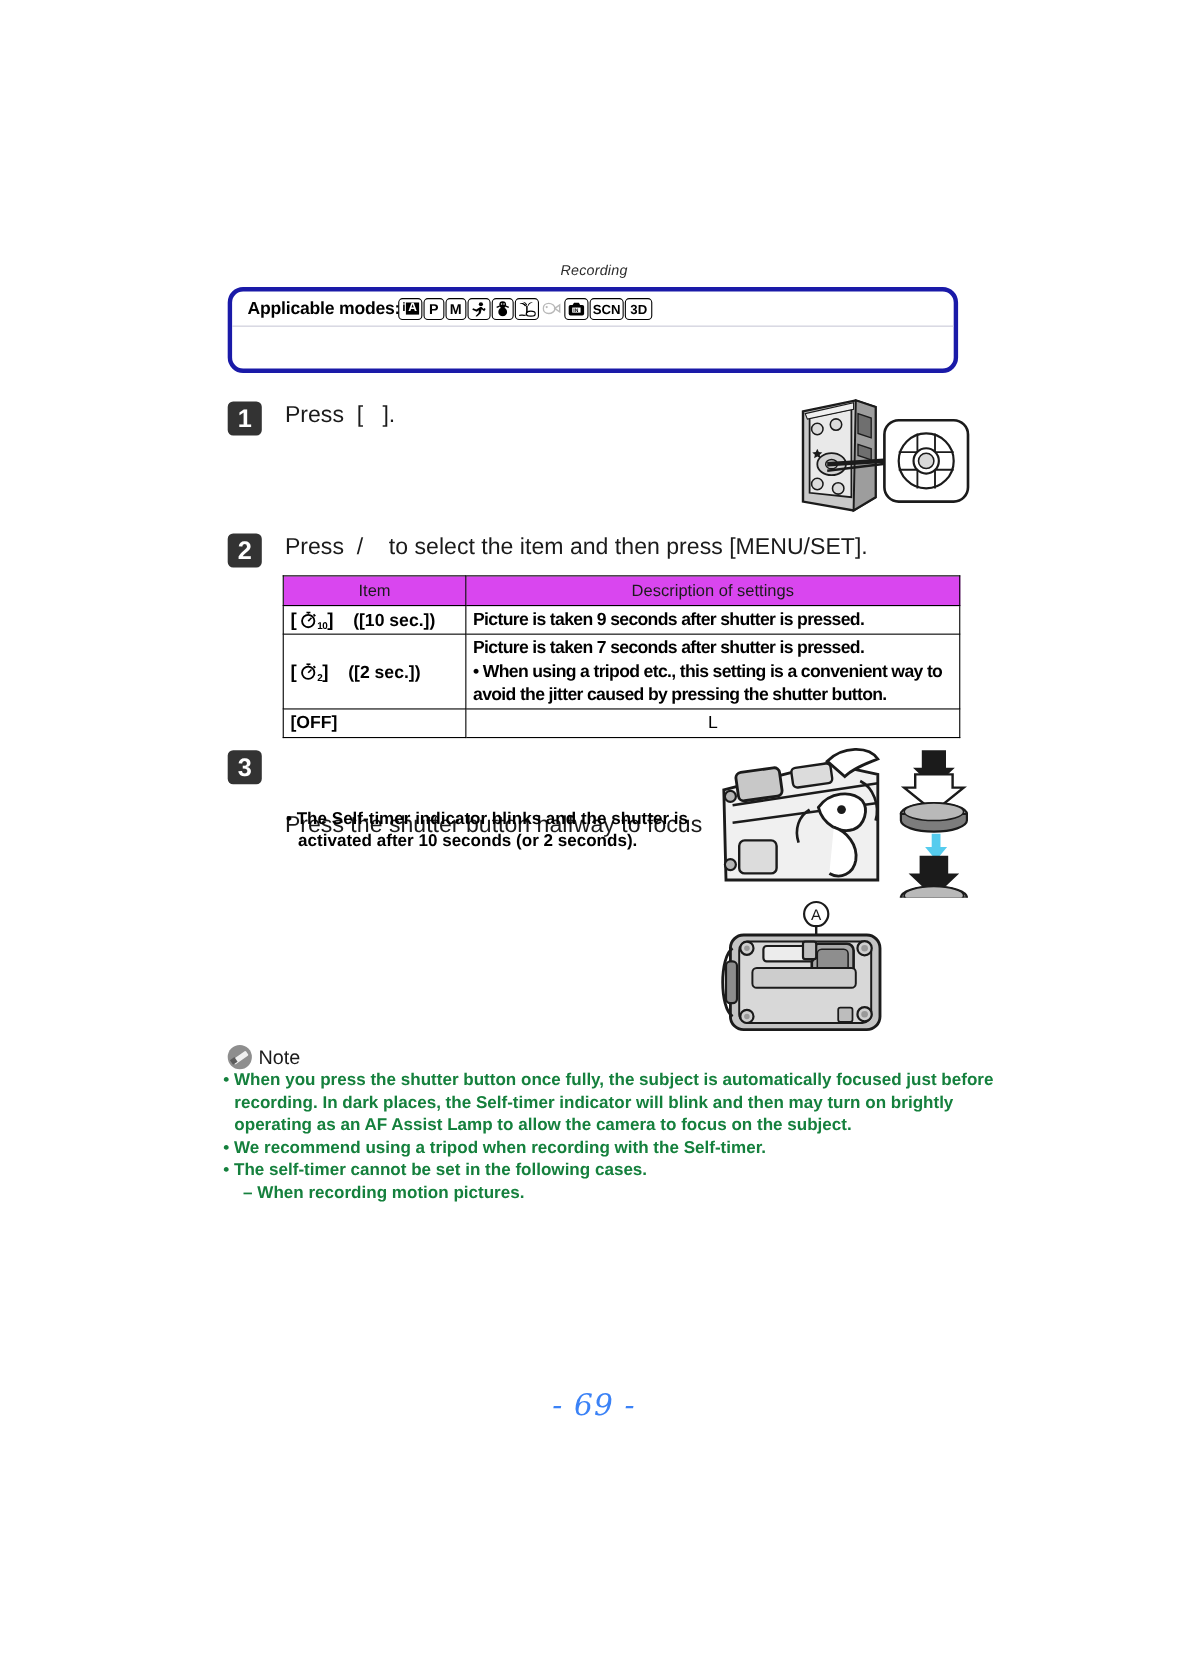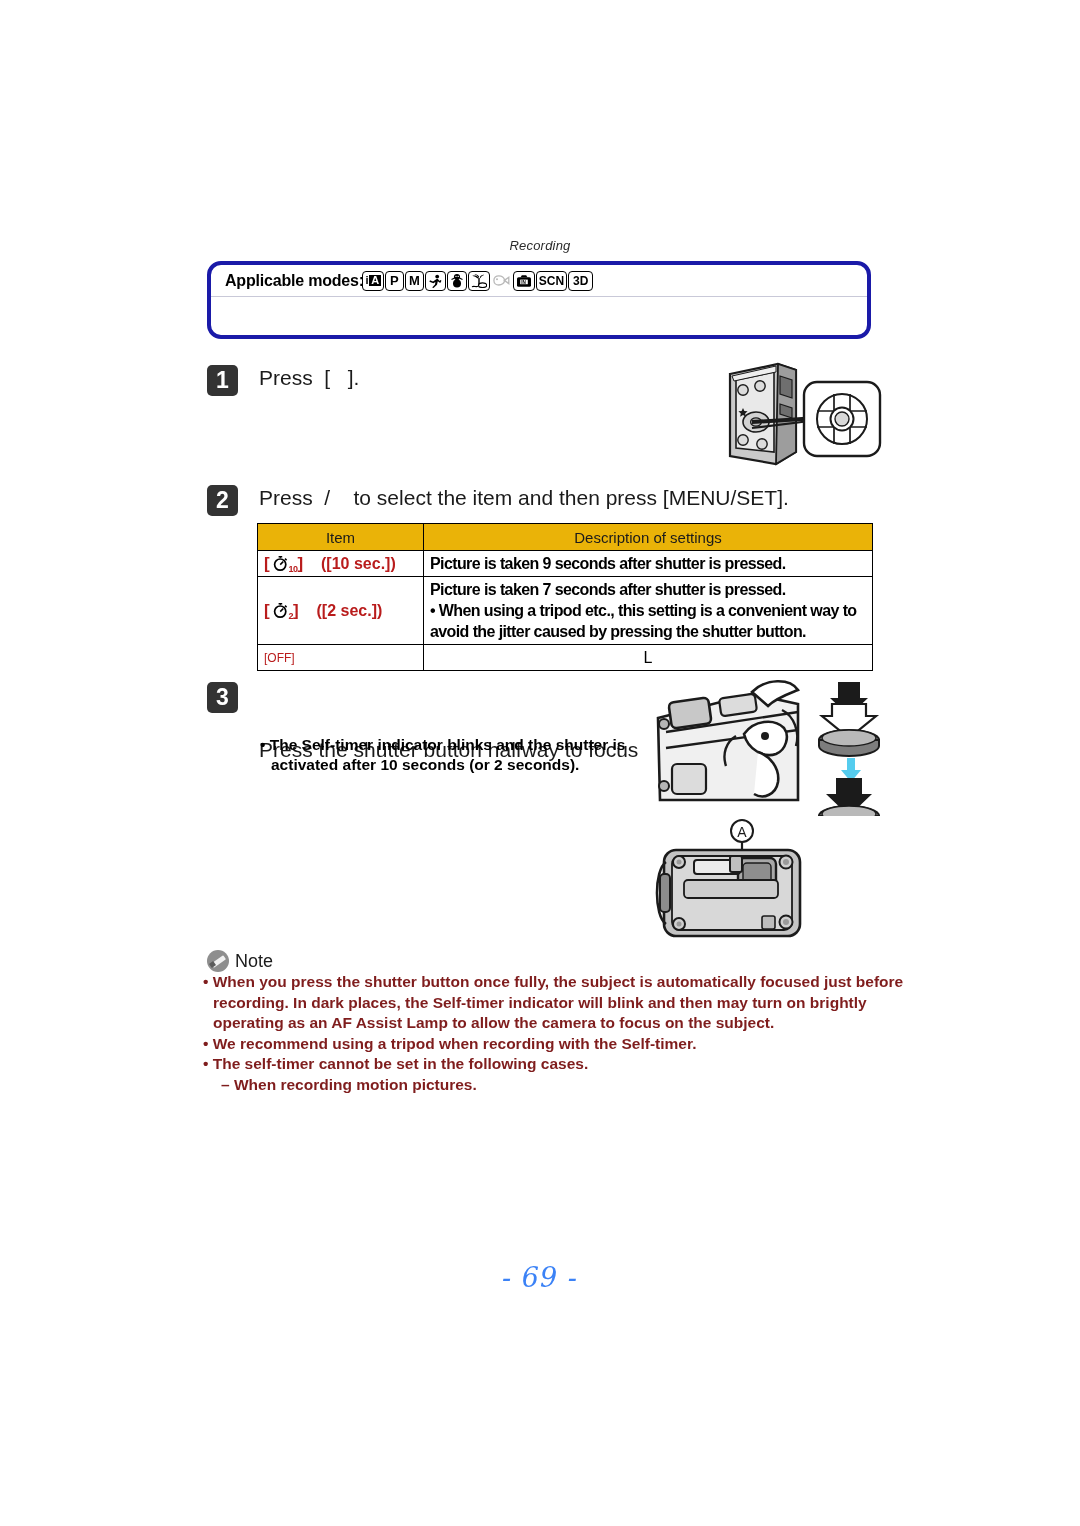--- a/index.html
+++ b/index.html
@@ -160,36 +160,36 @@
     table-layout: fixed;
     background: #fff;
   }
   .settings-table td, .settings-table th {
     border: 1.5px solid #000;
     box-sizing: border-box;
     vertical-align: middle;
     padding: 2px 6px;
   }
   .settings-table thead th {
-    background: #eab308;
+    background: #d946ef;
     font-weight: normal;
     font-size: 15px;
     text-align: center;
     height: 27px;
     color: #1b1b1b;
   }
   .col-item { width: 166px; }
   .cell-item {
     font-size: 16px;
     font-weight: bold;
     white-space: nowrap;
-    color: #b91c1c;
+    color: #000000;
     padding-left: 4px;
   }
-  .cell-item.plain { font-weight: normal; font-size: 12px; }
+  .cell-item.plain { font-weight: bold; font-size: 16px; }
   .cell-desc {
     font-size: 16px;
     font-weight: bold;
     color: #000;
     line-height: 21px;
     padding-left: 8px;
   }
   .cell-desc .sub {
     display: block;
     text-indent: -9px;
@@ -263,21 +263,21 @@
     color: #1b1b1b;
   }
   .note-list {
     position: absolute;
     left: 203px;
     top: 972px;
     width: 730px;
     font-size: 15.5px;
     font-weight: bold;
     line-height: 20.5px;
-    color: #7f1d1d;
+    color: #15803d;
   }
   .note-list .b {
     text-indent: -10px;
     padding-left: 10px;
   }
   .note-list .dash {
     text-indent: -12px;
     padding-left: 30px;
   }
 

